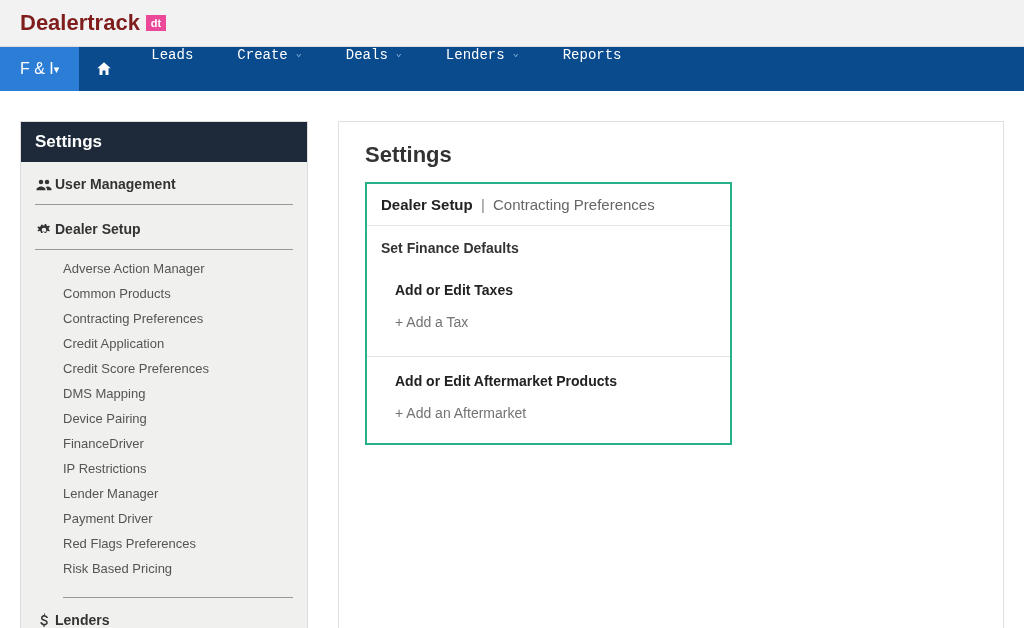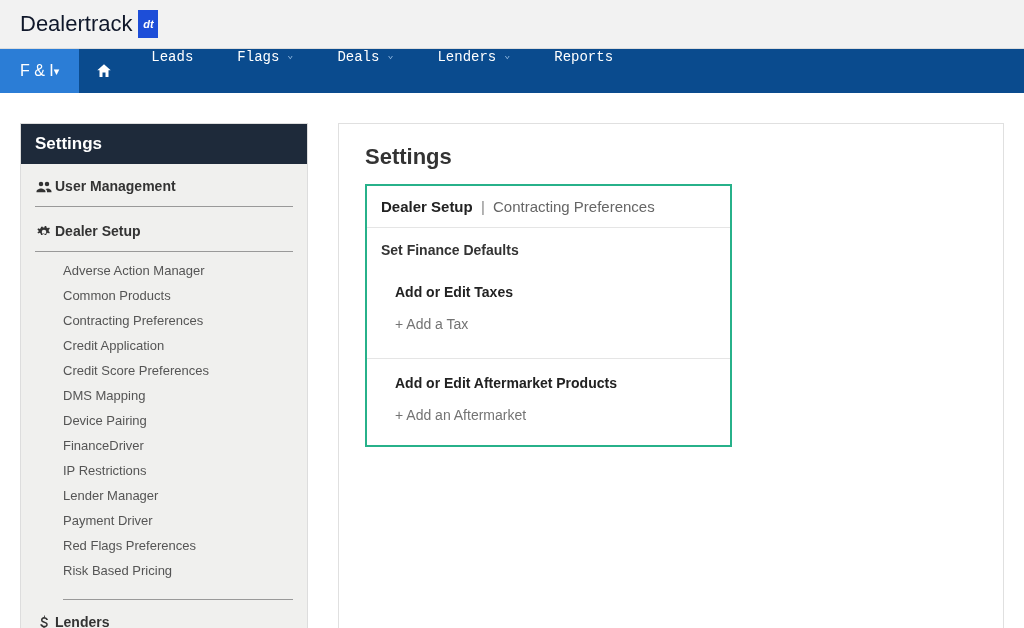--- a/index.html
+++ b/index.html
@@ -16,33 +16,32 @@
       display: flex;
       align-items: center;
     }
     .logo-wrap {
       display: flex;
       align-items: center;
       gap: 6px;
     }
     .logo-text {
       font-size: 22px;
-      color: #0f172a;
-      font-weight: 400;
+      color: #7f1d1d;
+      font-weight: 700;
     }
     .logo-badge {
-      background: #1d4ed8;
+      background: #ec4899;
       color: #fff;
       width: 20px;
-      height: 28px;
+      height: 16px;
       display: inline-flex;
       align-items: center;
       justify-content: center;
       font-size: 11px;
-      font-style: italic;
       font-weight: bold;
     }
     .nav-bar {
       background: #0a4b8e;
       display: flex;
       align-items: stretch;
       height: 44px;
     }
     .nav-brand {
       background: #2b7dd6;
@@ -211,21 +210,21 @@
   <div class="nav-home">
     <svg class="icon" viewBox="0 0 24 24" style="fill:#fff">
         <path d="M12 3l9 8h-3v9h-4v-6H10v6H6v-9H3z"></path>
       </svg>
   </div>
   <div class="nav-items">
     <div class="nav-item">
       <span>Leads</span>
     </div>
     <div class="nav-item">
-      <span>Flags</span>
+      <span>Create</span>
       <span class="chev">⌄</span>
     </div>
     <div class="nav-item">
       <span>Deals</span>
       <span class="chev">⌄</span>
     </div>
     <div class="nav-item">
       <span>Lenders</span>
       <span class="chev">⌄</span>
     </div>

